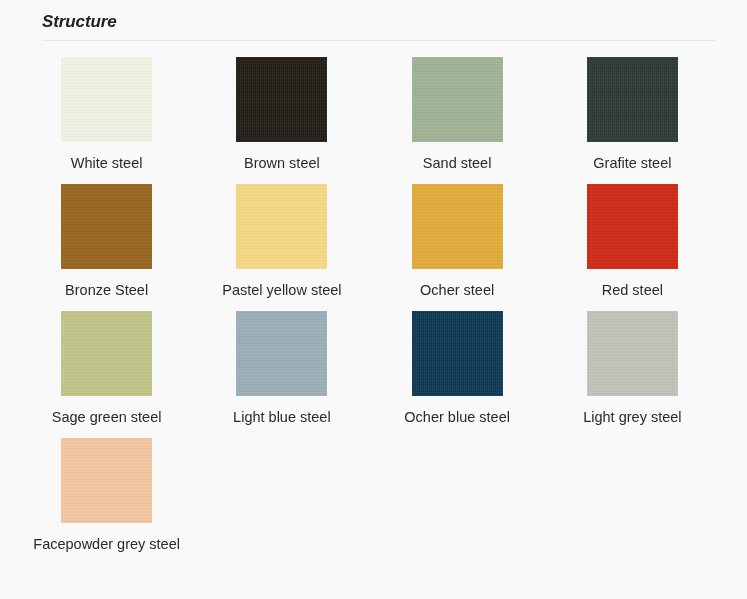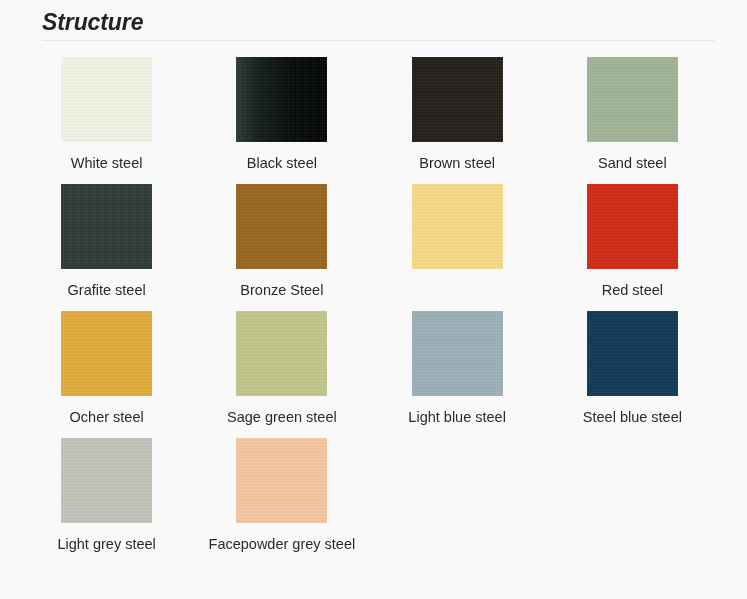--- a/index.html
+++ b/index.html
@@ -22,21 +22,21 @@
     background: #f9f9f9;
     padding: 0;
     position: relative;
   }
 
   
   .section-header {
     padding: 12px 32px 0 42px;
   }
   .section-title {
-    font-size: 23px;
+    font-size: 17px;
     font-weight: bold;
     font-style: italic;
     color: #222222;
     letter-spacing: -0.1px;
     line-height: 20px;
     margin: 0;
     padding: 0 0 8px 0;
   }
   .title-rule {
     height: 1px;
@@ -102,61 +102,58 @@
     <div class="title-rule"></div>
   </div>
 
   <div class="swatch-grid">
 
   <div class="swatch-cell">
         <div class="swatch-chip" style="background: rgb(244, 247, 230);"></div>
         <div class="swatch-label">White steel</div>
       </div>
       <div class="swatch-cell">
-        <div class="swatch-chip" style="background: linear-gradient(90deg, rgb(44, 59, 57) 0%, rgb(22, 32, 31) 22%, rgb(7, 10, 10) 60%, rgb(4, 6, 6) 100%);"></div>
-        <div class="swatch-label">Black steel</div>
-      </div>
-      <div class="swatch-cell">
         <div class="swatch-chip" style="background: rgb(36, 31, 25);"></div>
         <div class="swatch-label">Brown steel</div>
       </div>
       <div class="swatch-cell">
         <div class="swatch-chip" style="background: rgb(162, 182, 152);"></div>
         <div class="swatch-label">Sand steel</div>
       </div>
       <div class="swatch-cell">
         <div class="swatch-chip" style="background: rgb(47, 59, 56);"></div>
         <div class="swatch-label">Grafite steel</div>
       </div>
       <div class="swatch-cell">
         <div class="swatch-chip" style="background: rgb(153, 103, 30);"></div>
         <div class="swatch-label">Bronze Steel</div>
       </div>
       <div class="swatch-cell">
         <div class="swatch-chip" style="background: rgb(248, 220, 135);"></div>
+        <div class="swatch-label">Pastel yellow steel</div>
+      </div>
+      <div class="swatch-cell">
+        <div class="swatch-chip" style="background: rgb(228, 174, 59);"></div>
+        <div class="swatch-label">Ocher steel</div>
       </div>
       <div class="swatch-cell">
         <div class="swatch-chip" style="background: rgb(211, 42, 23);"></div>
         <div class="swatch-label">Red steel</div>
-      </div>
-      <div class="swatch-cell">
-        <div class="swatch-chip" style="background: rgb(228, 174, 59);"></div>
-        <div class="swatch-label">Ocher steel</div>
       </div>
       <div class="swatch-cell">
         <div class="swatch-chip" style="background: rgb(196, 200, 139);"></div>
         <div class="swatch-label">Sage green steel</div>
       </div>
       <div class="swatch-cell">
         <div class="swatch-chip" style="background: rgb(158, 178, 187);"></div>
         <div class="swatch-label">Light blue steel</div>
       </div>
       <div class="swatch-cell">
         <div class="swatch-chip" style="background: rgb(17, 58, 87);"></div>
-        <div class="swatch-label">Steel blue steel</div>
+        <div class="swatch-label">Ocher blue steel</div>
       </div>
       <div class="swatch-cell">
         <div class="swatch-chip" style="background: rgb(195, 198, 188);"></div>
         <div class="swatch-label">Light grey steel</div>
       </div>
       <div class="swatch-cell">
         <div class="swatch-chip" style="background: rgb(248, 200, 162);"></div>
         <div class="swatch-label">Facepowder grey steel</div>
       </div>
     </div>

